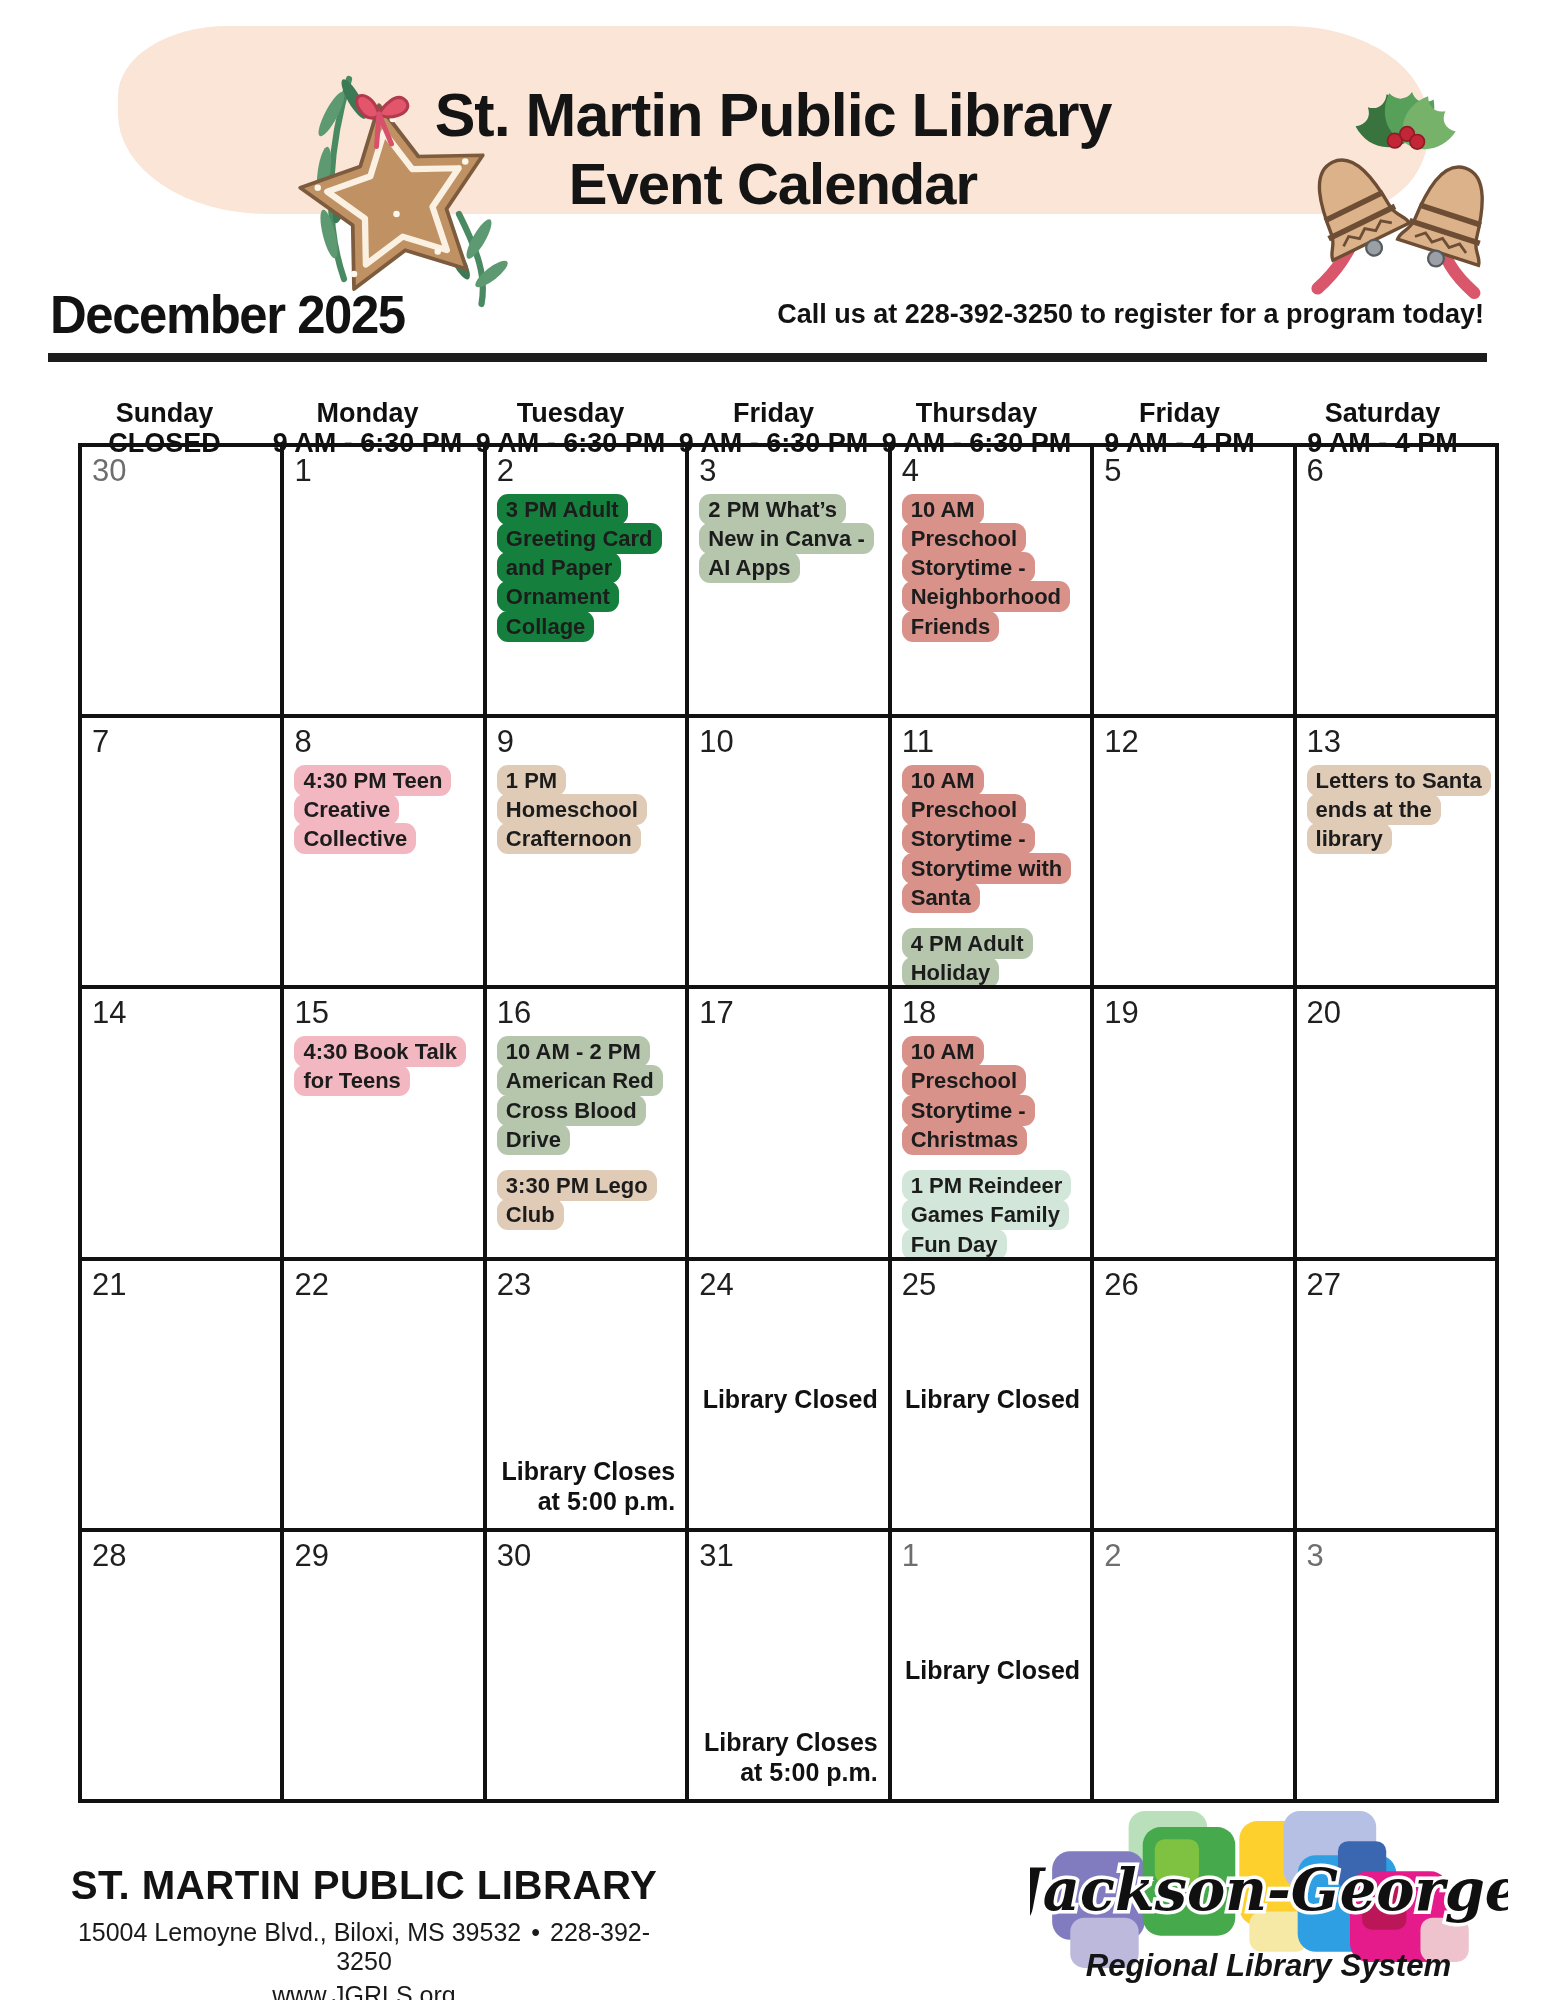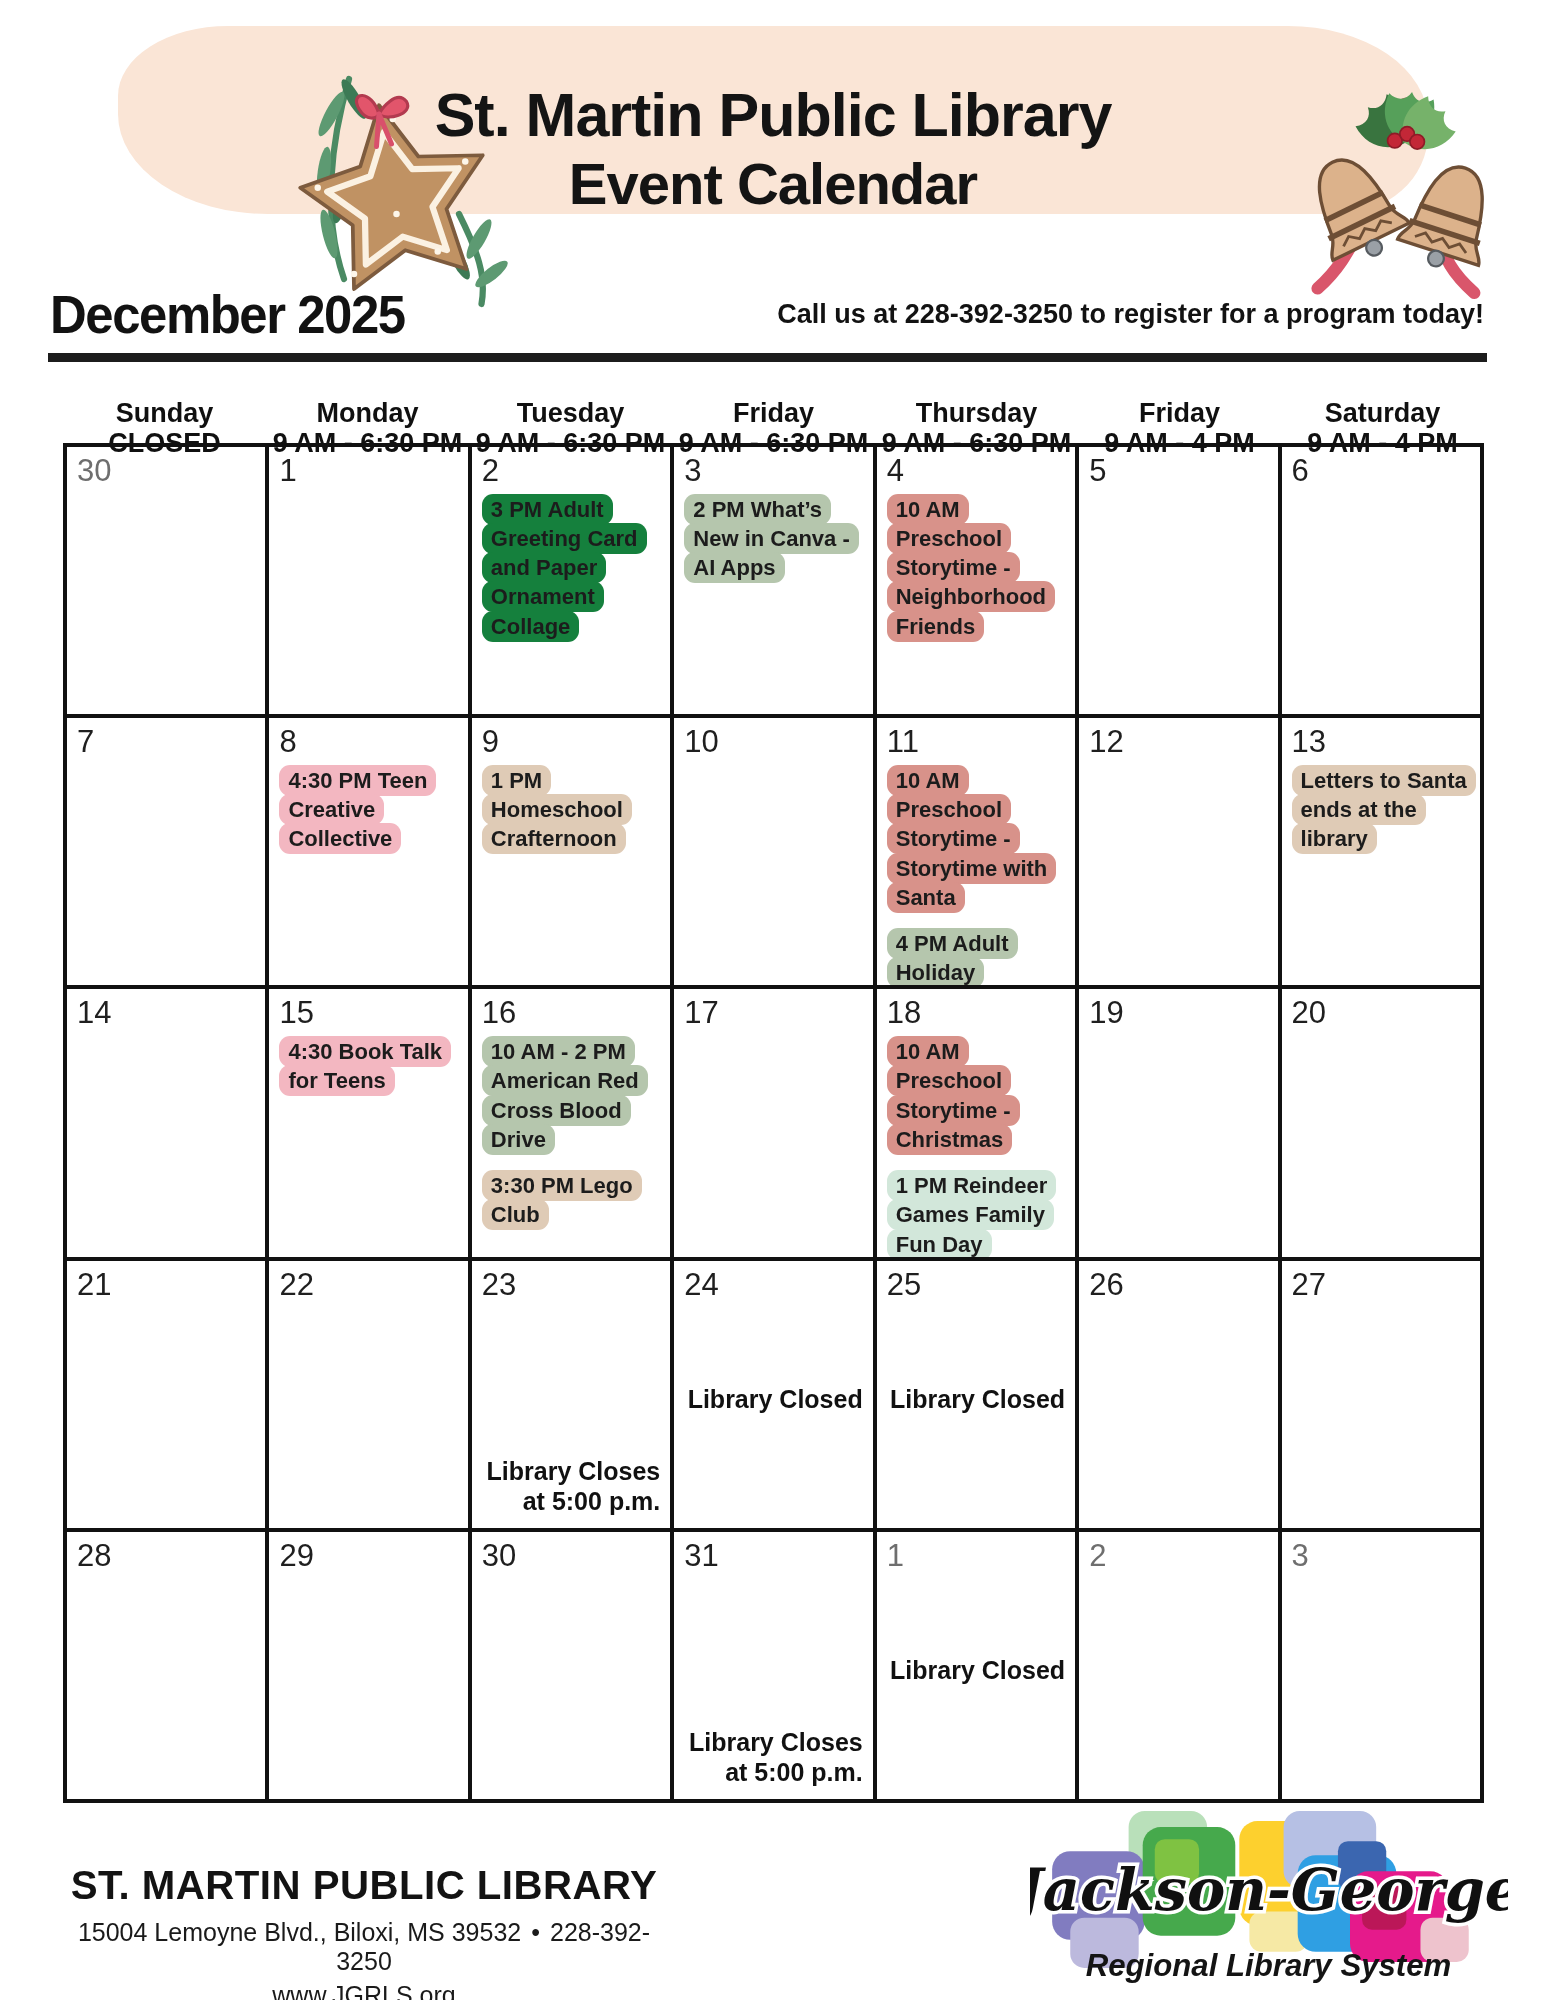--- a/index.html
+++ b/index.html
@@ -35,21 +35,21 @@
   .divider { position:absolute; left:48px; top:353px; width:1439px; height:9px; background:#1c1c1c; }
 
   
   .day-headers { position:absolute; left:63px; top:374px; width:1421px; display:flex; }
   .day-header { flex:1; text-align:center;margin-top:24px; }
   .day-header .dh-name  { font-size:27px; font-weight:bold; line-height:1.12; color:#101010; }
   .day-header .dh-hours { font-size:27px; font-weight:bold; line-height:1.12; color:#101010; }
 
   
   .calendar-grid {
-    position:absolute; left:63px; top:443px; width:1421px; height:1360px;
+    position:absolute; left:78px; top:443px; width:1421px; height:1360px;
     display:grid; grid-template-columns:repeat(7,1fr); grid-template-rows:repeat(5,1fr);
     border:2px solid #111;
   }
   .cal-cell {
     border:2px solid #111; padding:6px 10px 10px 10px;
     display:flex; flex-direction:column; overflow:hidden;
   }
   .day-num { font-size:31px; line-height:1.15; color:#1f1f1f; margin-bottom:6px; }
   .day-num.muted { color:#6e6e6e; }
   .chips { display:flex; flex-direction:column; align-items:flex-start; gap:17px; }

